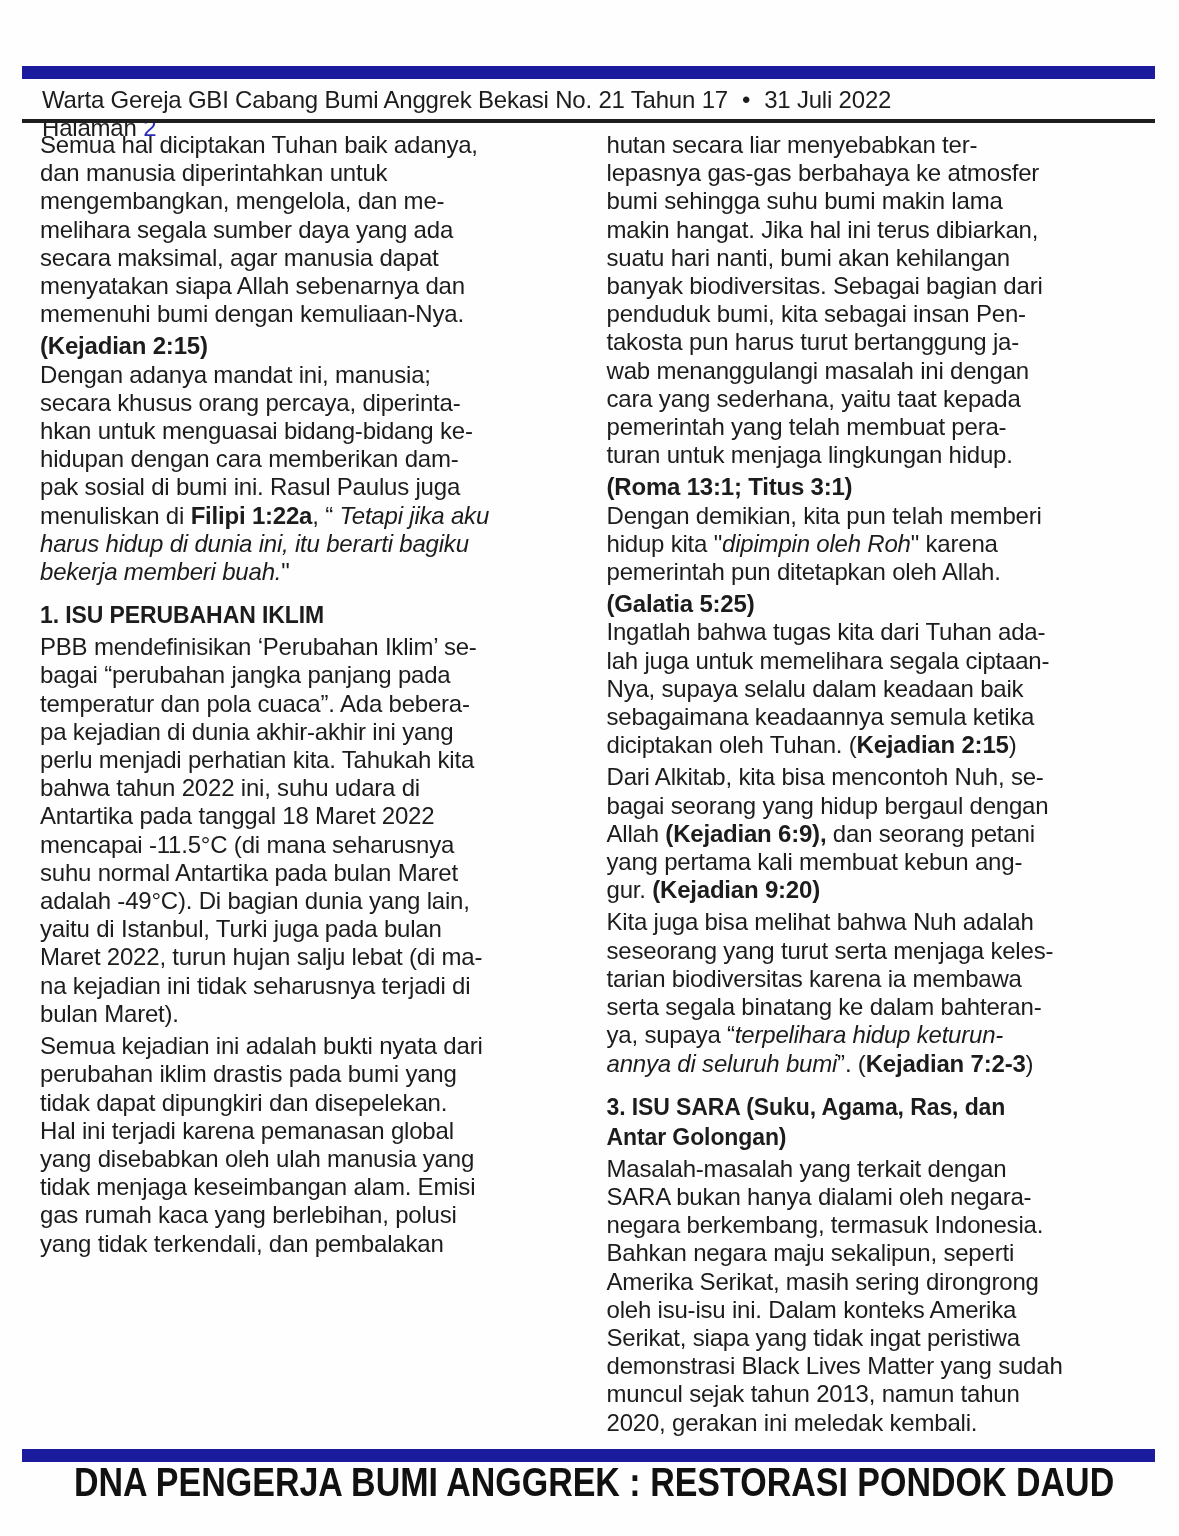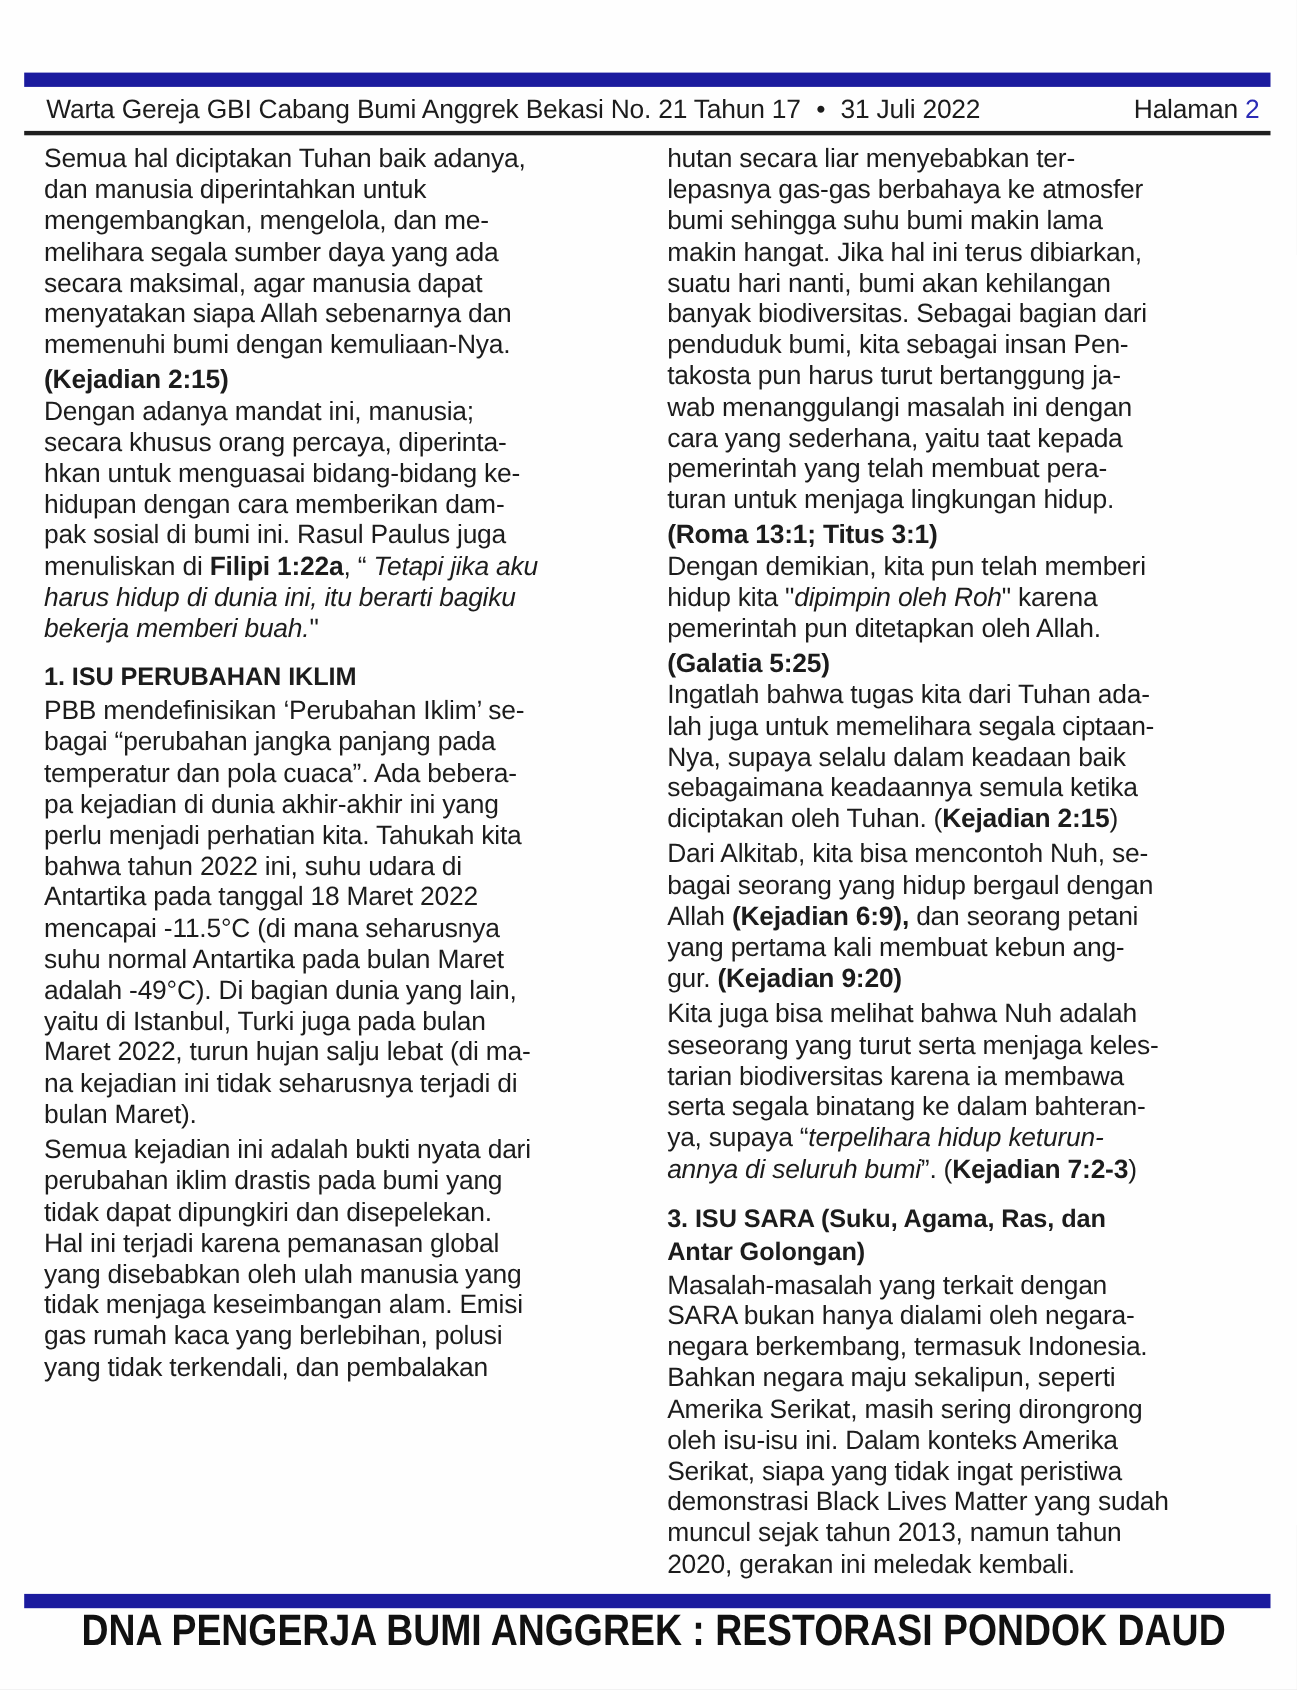--- a/index.html
+++ b/index.html
@@ -13,21 +13,21 @@
     margin:0 auto;
   }
   .topbar,.bottombar{
     position:absolute;left:22px;right:24px;height:13px;
   }
   .topbar{top:66px;}
   .bottombar{top:1449px;}
   .header-row{
     position:absolute;top:86px;left:42px;right:34px;
     display:flex;justify-content:space-between;align-items:baseline;
-    font-size:24px;letter-spacing:-0.2px;white-space:nowrap;
+    font-size:24px;letter-spacing:-0.2px;white-space:nowrap;flex-direction:column;
   }
   .header-left{display:flex;gap:14px;align-items:baseline;}
   .header-rule{
     position:absolute;top:119px;left:22px;right:24px;
     border-top:4px solid #1f1f1f;
   }
   .page-num{font-weight:400;}
   .columns{
     position:absolute;top:131px;left:40px;right:32px;
     display:flex;gap:26px;

